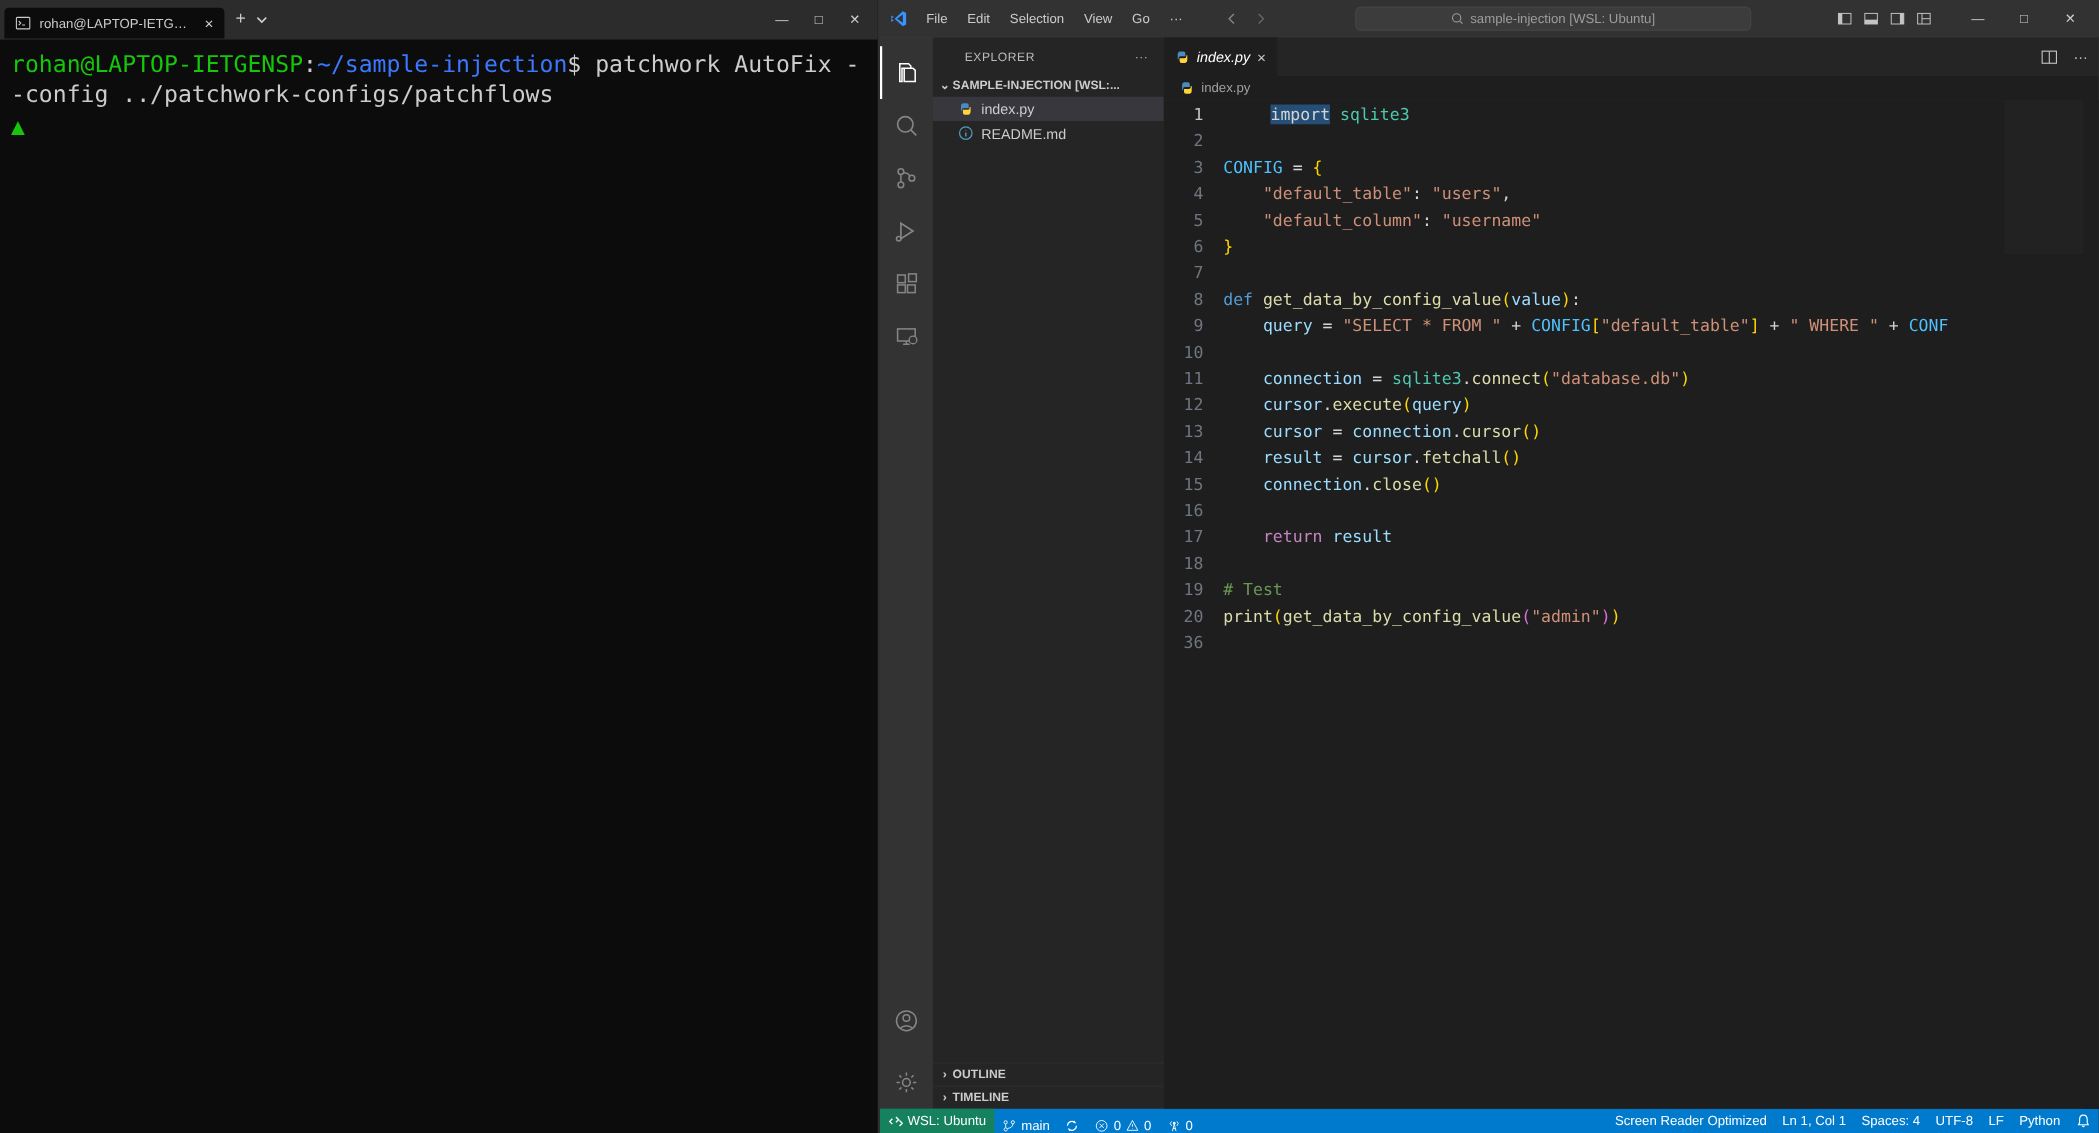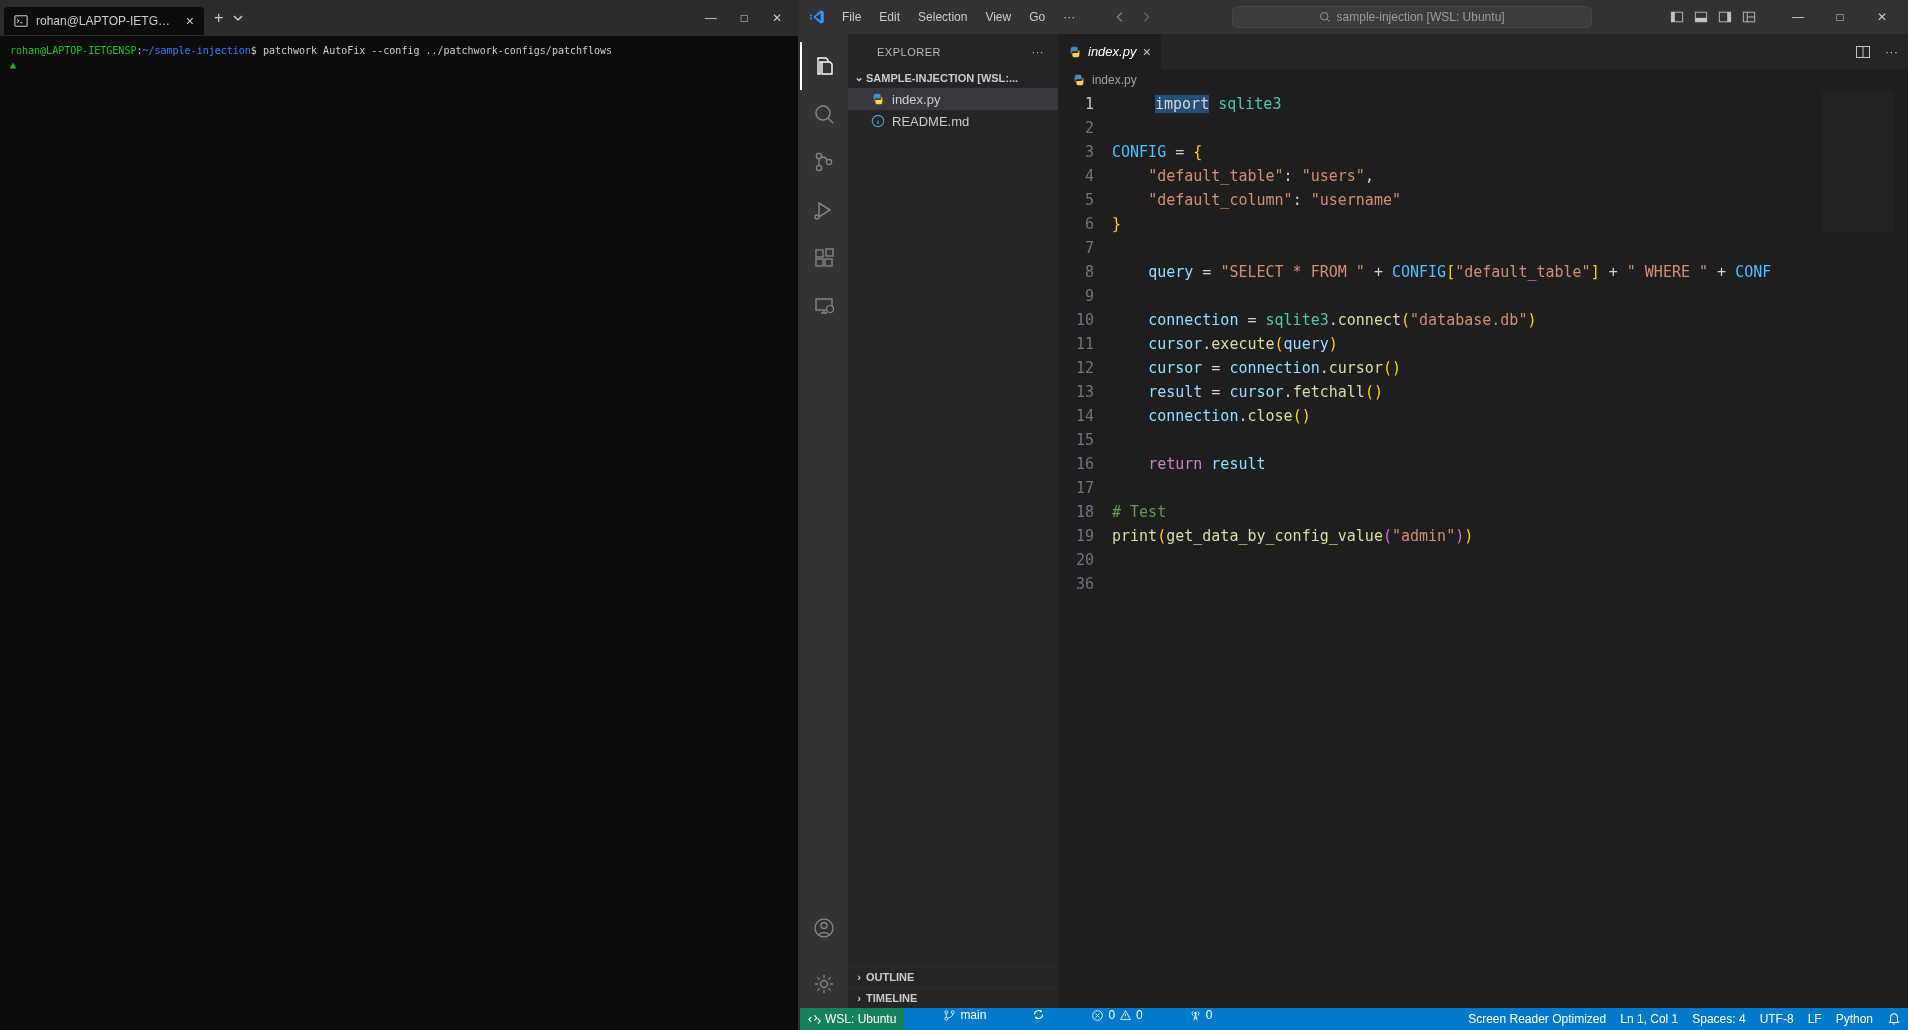--- a/index.html
+++ b/index.html
@@ -42,21 +42,21 @@
 }
 .terminal-tab .tab-title { flex: 1; font-size: 12px; color: #ccc; overflow: hidden; text-overflow: ellipsis; white-space: nowrap;}
 .term-close { color: #ccc; font-size: 14px; cursor: pointer; }
 .term-newtab, .term-drop { color: #ccc; margin-left: 10px; font-size: 16px; cursor: pointer; }
 .term-win-controls { margin-left: auto; display: flex; gap: 24px; padding-right: 12px;}
 .term-win-controls span { color: #ccc; font-size: 12px; cursor: pointer;}
 .terminal-body {
   flex: 1;
   padding: 8px 10px;
   font-family: "Consolas", monospace;
-  font-size: 10px;
+  font-size: 21px;
   line-height: 1.35;
   color: #cccccc;
   word-break: break-all;
 }
 .term-prompt-user { color: #16c60c; }
 .term-prompt-path { color: #3b78ff; }
 .term-prompt-sym { color: #cccccc; }
 .term-cmd { color: #cccccc; }
 .term-cursor { color: #16c60c; }
 
@@ -232,21 +232,21 @@
 .scrollbar-v { position:absolute; right:0; top:0; width:14px; height:100%; background:#1e1e1e;}
 
 .statusbar {
   height: 22px;
   background: #007acc;
   display: flex;
   align-items: center;
   color: #ffffff;
   font-size: 12px;
 }
-.status-left { display:flex; align-items:flex-start; height:100%;gap:32px;}
+.status-left { display:flex; align-items:flex-end; height:100%;}
 .status-remote { background:#16825d; height:100%; display:flex; align-items:center; padding: 0 8px; gap: 4px;}
 .status-item { padding: 0 7px; display:flex; align-items:center; gap:4px; cursor:pointer;}
 .status-right { margin-left:auto; display:flex; align-items:center; height:100%;}
 
 svg { display: block; }
 </style>
 </head>
 <body>
 
 <div class="terminal-pane">
@@ -503,20 +503,21 @@
             <div class="ln">36</div>
         </div>
         <div class="code-lines">
 <div class="line"><span class="tok-sel">import</span><span class="tok-mod"> sqlite3</span></div>
 <div class="line"></div>
 <div class="line"><span class="tok-const">CONFIG</span><span class="tok-plain"> = </span><span class="tok-brace3">{</span></div>
 <div class="line"><span>    </span><span class="tok-str">"default_table"</span><span class="tok-plain">: </span><span class="tok-str">"users"</span><span class="tok-plain">,</span></div>
 <div class="line"><span>    </span><span class="tok-str">"default_column"</span><span class="tok-plain">: </span><span class="tok-str">"username"</span></div>
 <div class="line"><span class="tok-brace3">}</span></div>
 <div class="line"></div>
+<div class="line"><span class="tok-def">def</span><span class="tok-fn"> get_data_by_config_value</span><span class="tok-brace3">(</span><span class="tok-param">value</span><span class="tok-brace3">)</span><span class="tok-plain">:</span></div>
 <div class="line"><span>    </span><span class="tok-var">query</span><span class="tok-plain"> = </span><span class="tok-str">"SELECT * FROM "</span><span class="tok-plain"> + </span><span class="tok-const">CONFIG</span><span class="tok-brace3">[</span><span class="tok-str">"default_table"</span><span class="tok-brace3">]</span><span class="tok-plain"> + </span><span class="tok-str">" WHERE "</span><span class="tok-plain"> + </span><span class="tok-const">CONF</span></div>
 <div class="line"></div>
 <div class="line"><span>    </span><span class="tok-var">connection</span><span class="tok-plain"> = </span><span class="tok-mod">sqlite3</span><span class="tok-plain">.</span><span class="tok-fn">connect</span><span class="tok-brace3">(</span><span class="tok-str">"database.db"</span><span class="tok-brace3">)</span></div>
 <div class="line"><span>    </span><span class="tok-var">cursor</span><span class="tok-plain">.</span><span class="tok-fn">execute</span><span class="tok-brace3">(</span><span class="tok-var">query</span><span class="tok-brace3">)</span></div>
 <div class="line"><span>    </span><span class="tok-var">cursor</span><span class="tok-plain"> = </span><span class="tok-var">connection</span><span class="tok-plain">.</span><span class="tok-fn">cursor</span><span class="tok-brace3">()</span></div>
 <div class="line"><span>    </span><span class="tok-var">result</span><span class="tok-plain"> = </span><span class="tok-var">cursor</span><span class="tok-plain">.</span><span class="tok-fn">fetchall</span><span class="tok-brace3">()</span></div>
 <div class="line"><span>    </span><span class="tok-var">connection</span><span class="tok-plain">.</span><span class="tok-fn">close</span><span class="tok-brace3">()</span></div>
 <div class="line"></div>
 <div class="line"><span>    </span><span class="tok-kw">return</span><span> </span><span class="tok-var">result</span></div>
 <div class="line"></div>

